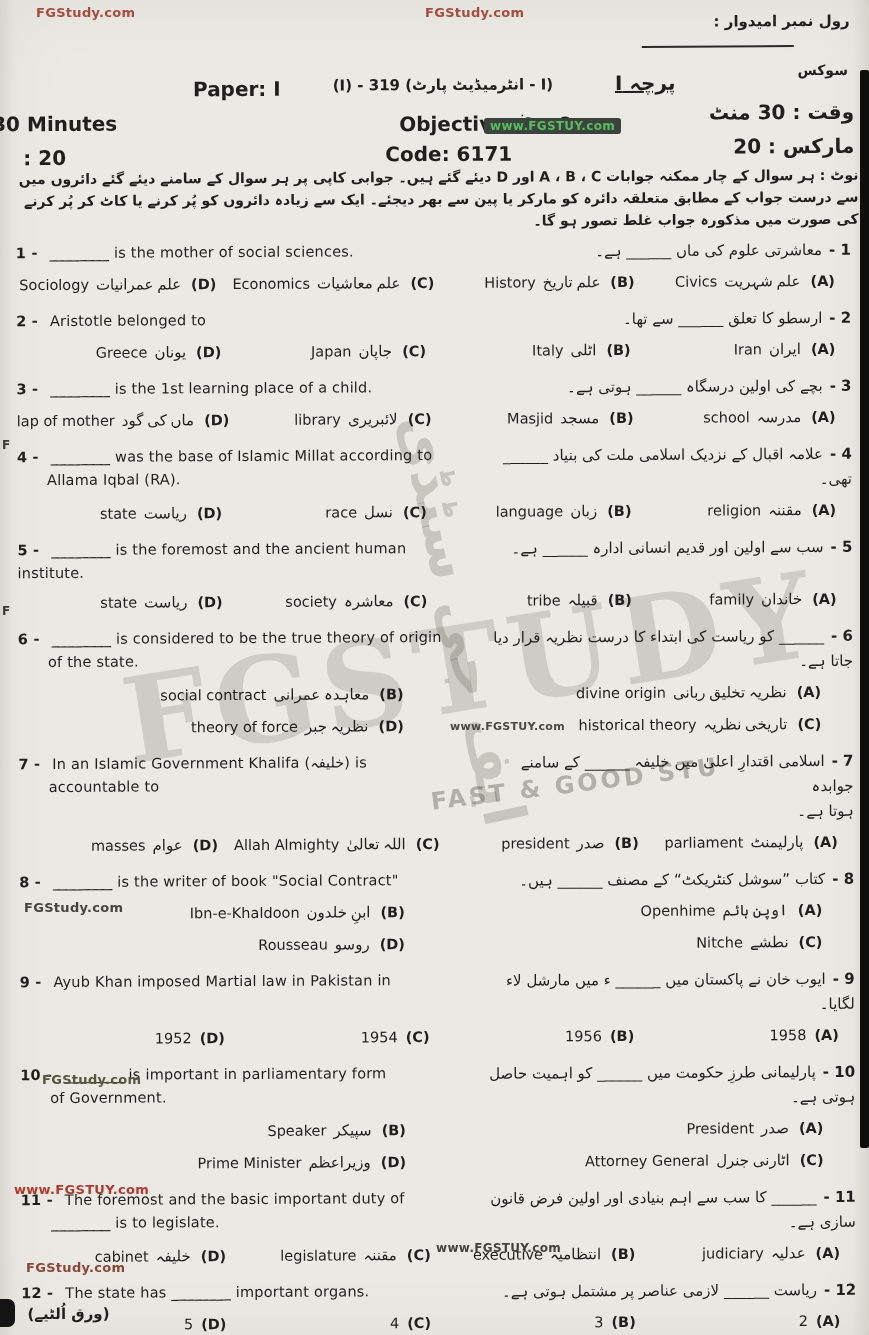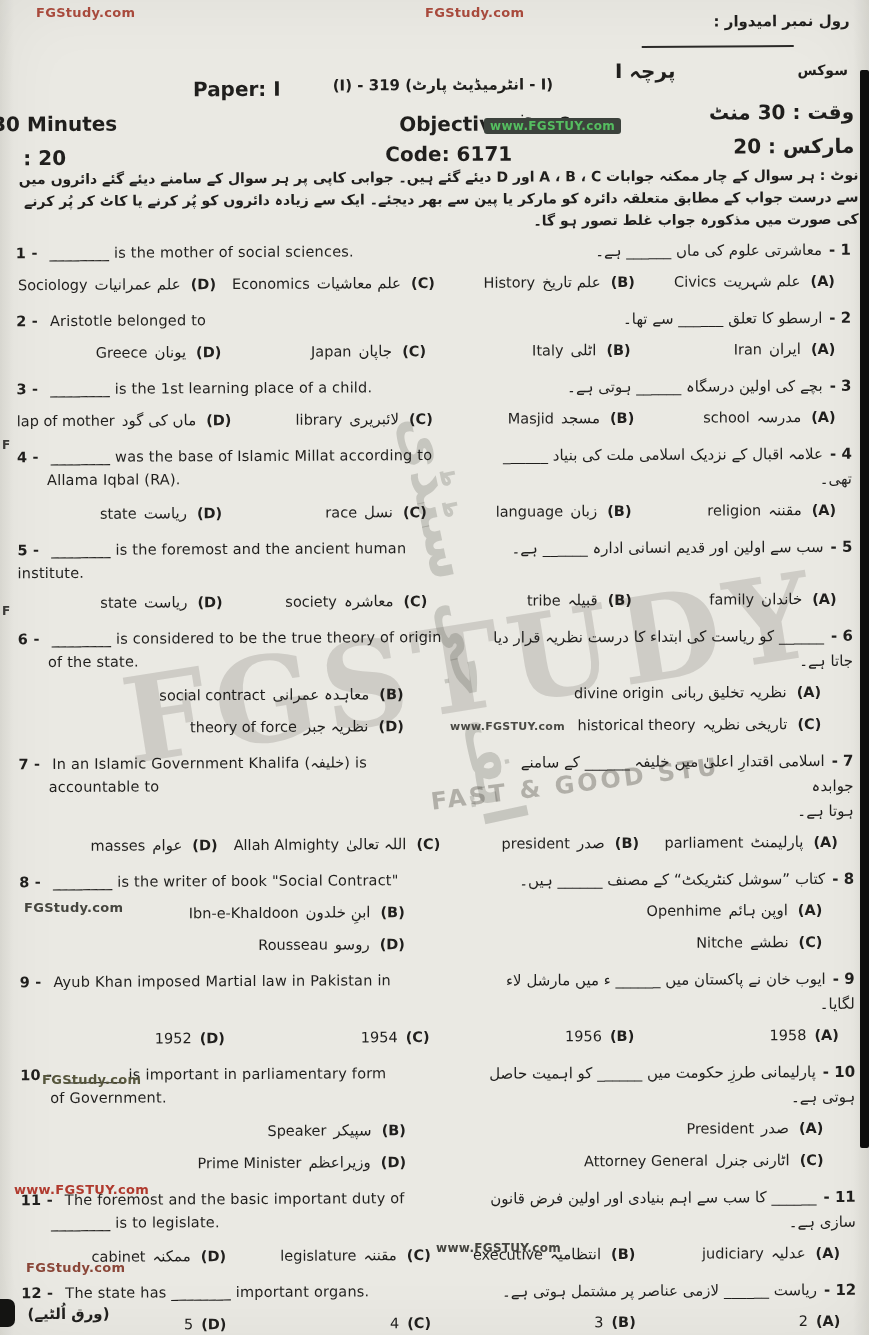--- a/index.html
+++ b/index.html
@@ -32,21 +32,21 @@
     color:rgba(75,72,64,0.22);
     transform:rotate(78deg); transform-origin:left top;
   }
   
   .content { position:absolute; inset:0; z-index:1; transform:rotate(-0.3deg); }
   .h { position:absolute; font-weight:bold; white-space:nowrap; font-size:20px; }
   .roll        { position:absolute; top:14px;  right:16px; font-weight:bold; font-size:15px; }
   .roll-line   { position:absolute; top:47px;  right:72px; width:152px; border-bottom:2px solid #2b2a28; }
   .paper       { top:76px;  left:196px; }
   .title-center{ top:76px;  left:306px; width:280px; text-align:center; font-size:15px; }
-  .paper-ur    { top:60px;  left:618px; }
+  .paper-ur    { top:72px;  left:618px;text-decoration:underline; }
   .subject     { top:64px;  right:18px; font-size:14px; }
   .minutes     { top:110px; left:-5px; }
   .objective   { top:112px; left:378px;margin-left:24px; }
   .objective-ur{ top:106px; left:498px; }
   .time-ur     { top:102px; right:12px; }
   .marks-left  { top:144px; left:26px; }
   .code        { top:142px; left:388px; }
   .marks-ur    { top:136px; right:12px; }
   .note {
     position:absolute; top:166px; left:10px; right:8px;
@@ -60,21 +60,21 @@
   .q-en { width:54%; line-height:23px; letter-spacing:0.2px; }
   .q-ur { width:44%; direction:rtl; text-align:right; line-height:25px; font-size:15px; }
   .q-no { font-weight:bold; margin-right:12px; }
   .q-no-ur { font-weight:bold; margin-left:7px; }
   .cont { margin-left:30px; }
   .opts { margin-top:5px; }
   .opts.cols-4 { display:grid; grid-template-columns:1.08fr 1fr 1fr 1fr; }
   .opts.cols-2 { display:grid; grid-template-columns:1fr 1fr; }
   .opt { text-align:right; padding-right:16px; white-space:nowrap; line-height:27px; }
   .cols-2 .opt { padding-right:32px; }
-  .o-ur  { margin-left:7px; margin-right:2px; font-size:15px; }
+  .o-ur  { margin-left:7px; margin-right:2px; font-size:15px;font-family:Liberation Serif, serif; }
   .o-lbl { font-weight:bold; margin-left:8px; }
   .turn-over { position:absolute; left:24px; bottom:14px; font-weight:bold; font-size:15px; }
   
   .wm-layer, .artifact-layer { position:absolute; inset:0; z-index:2; pointer-events:none; }
   .wm-s { position:absolute; font-weight:bold; letter-spacing:0.3px; white-space:nowrap; }
   .wm-s.badge { background:#3c423c; padding:1px 6px; border-radius:3px; }
   .artifact { position:absolute; font-size:12px; font-weight:bold; color:#3a3936; }
   .right-bar {
     position:absolute; right:0; top:70px; width:9px; height:1078px;
     background:#0e0e0d; border-radius:2px; z-index:3;
@@ -240,21 +240,21 @@
             <div class="opt"><span class="o-en">Prime Minister</span><span class="o-ur" dir="rtl">وزیراعظم</span><span class="o-lbl">(D)</span></div>
             <div class="opt"><span class="o-en">Attorney General</span><span class="o-ur" dir="rtl">اٹارنی جنرل</span><span class="o-lbl">(C)</span></div>
           </div>
         </div>
         <div class="q">
           <div class="q-top">
             <div class="q-en"><span class="q-no">11 -</span><span>The foremost and the basic important duty of</span><br><span class="cont">________ is to legislate.</span></div>
             <div class="q-ur" dir="rtl"><bdi class="q-no-ur" dir="ltr">- 11</bdi><span>______ کا سب سے اہم بنیادی اور اولین فرض قانون سازی ہے۔</span></div>
           </div>
           <div class="opts cols-4">
-            <div class="opt"><span class="o-en">cabinet</span><span class="o-ur" dir="rtl">ممکنہ</span><span class="o-lbl">(D)</span></div>
+            <div class="opt"><span class="o-en">cabinet</span><span class="o-ur" dir="rtl">خلیفہ</span><span class="o-lbl">(D)</span></div>
             <div class="opt"><span class="o-en">legislature</span><span class="o-ur" dir="rtl">مقننہ</span><span class="o-lbl">(C)</span></div>
             <div class="opt"><span class="o-en">executive</span><span class="o-ur" dir="rtl">انتظامیہ</span><span class="o-lbl">(B)</span></div>
             <div class="opt"><span class="o-en">judiciary</span><span class="o-ur" dir="rtl">عدلیہ</span><span class="o-lbl">(A)</span></div>
           </div>
         </div>
         <div class="q">
           <div class="q-top">
             <div class="q-en"><span class="q-no">12 -</span><span>The state has ________ important organs.</span></div>
             <div class="q-ur" dir="rtl"><bdi class="q-no-ur" dir="ltr">- 12</bdi><span>ریاست ______ لازمی عناصر پر مشتمل ہوتی ہے۔</span></div>
           </div>

